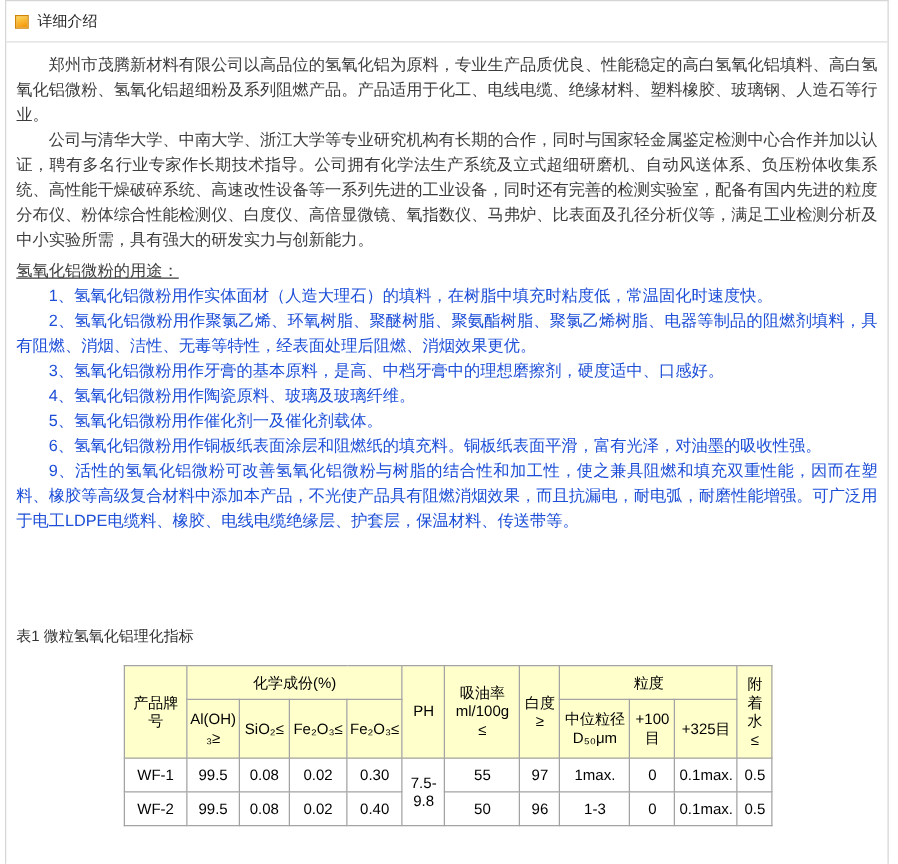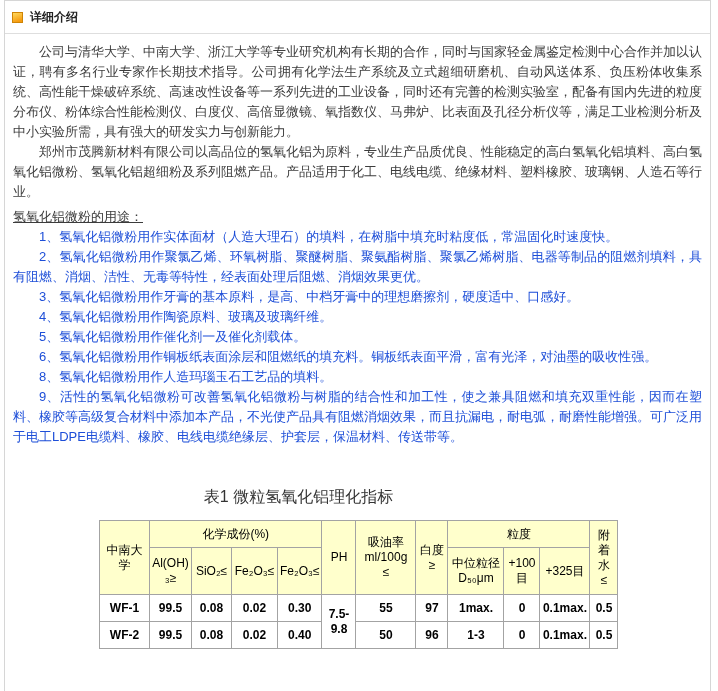--- a/index.html
+++ b/index.html
@@ -6,67 +6,66 @@
     margin:0;padding:0;width:718px;height:691px;background:#ffffff;
     font-family:"Liberation Sans","DejaVu Sans",sans-serif;overflow:hidden;
   }
   .panel{
     position:absolute;left:4px;top:0;width:707px;height:691px;
     border:1px solid #d6d6d6;border-bottom:none;background:#fff;
     box-sizing:border-box;overflow:hidden;
   }
   .panel-header{display:flex;align-items:center;gap:7px;padding:8px 10px 7px 7px;}
   .bullet{width:9px;height:9px;flex:0 0 auto;background:linear-gradient(160deg,#ffd95e 0%,#f59b0f 85%);border:1px solid #cf8405;}
-  .title{font-size:12px;font-weight:bold;color:#222;}
+  .title{font-size:12px;font-weight:normal;color:#222;}
   .divider{border-top:1px solid #dedede;height:0;}
   .content{padding:8px 8px 0 8px;font-size:13px;line-height:20px;color:#3c3c3c;text-align:justify;}
   .content p{margin:0;text-indent:2em;}
   p.uses-heading{text-indent:0;margin-top:5px;text-decoration:underline;}
   .use-item{color:#1d4ed8;}
-  .table-caption{margin-top:40px;text-align:center;padding-right:118px;font-size:16px;color:#333;}
+  .table-caption{margin-top:72px;text-align:left;padding-right:118px;font-size:12px;color:#333;}
   table.spec-table{
     margin:13px 0 0 86px;border-collapse:collapse;table-layout:fixed;
     font-size:12px;color:#000;border:1px solid #8f8f8f;line-height:1.25;
   }
   .spec-table th,.spec-table td{
     border:1px solid #a3a3a3;padding:1px 2px;text-align:center;vertical-align:middle;
     white-space:pre-line;overflow-wrap:break-word;font-weight:normal;
   }
   .spec-table th{background:#ffffcc;}
   .spec-table td{background:#ffffff;}
   tr.hr1 th{height:24px;}
   tr.hr2 th{height:44px;}
-  tr.data-row td{height:24px;font-weight:bold;}
+  tr.data-row td{height:24px;}
 </style>
 </head>
 <body>
 
 <div class="panel">
 
   <div class="panel-header">
     <span class="bullet"></span>
     <span class="title">详细介绍</span>
   </div>
 
   <div class="divider"></div>
 
   <div class="content">
 
+    <p>郑州市茂腾新材料有限公司以高品位的氢氧化铝为原料，专业生产品质优良、性能稳定的高白氢氧化铝填料、高白氢氧化铝微粉、氢氧化铝超细粉及系列阻燃产品。产品适用于化工、电线电缆、绝缘材料、塑料橡胶、玻璃钢、人造石等行业。</p>
     <p>公司与清华大学、中南大学、浙江大学等专业研究机构有长期的合作，同时与国家轻金属鉴定检测中心合作并加以认证，聘有多名行业专家作长期技术指导。公司拥有化学法生产系统及立式超细研磨机、自动风送体系、负压粉体收集系统、高性能干燥破碎系统、高速改性设备等一系列先进的工业设备，同时还有完善的检测实验室，配备有国内先进的粒度分布仪、粉体综合性能检测仪、白度仪、高倍显微镜、氧指数仪、马弗炉、比表面及孔径分析仪等，满足工业检测分析及中小实验所需，具有强大的研发实力与创新能力。</p>
-    <p>郑州市茂腾新材料有限公司以高品位的氢氧化铝为原料，专业生产品质优良、性能稳定的高白氢氧化铝填料、高白氢氧化铝微粉、氢氧化铝超细粉及系列阻燃产品。产品适用于化工、电线电缆、绝缘材料、塑料橡胶、玻璃钢、人造石等行业。</p>
 
     <p class="uses-heading">氢氧化铝微粉的用途：</p>
 
     <p class="use-item">1、氢氧化铝微粉用作实体面材（人造大理石）的填料，在树脂中填充时粘度低，常温固化时速度快。</p>
     <p class="use-item">2、氢氧化铝微粉用作聚氯乙烯、环氧树脂、聚醚树脂、聚氨酯树脂、聚氯乙烯树脂、电器等制品的阻燃剂填料，具有阻燃、消烟、洁性、无毒等特性，经表面处理后阻燃、消烟效果更优。</p>
     <p class="use-item">3、氢氧化铝微粉用作牙膏的基本原料，是高、中档牙膏中的理想磨擦剂，硬度适中、口感好。</p>
     <p class="use-item">4、氢氧化铝微粉用作陶瓷原料、玻璃及玻璃纤维。</p>
     <p class="use-item">5、氢氧化铝微粉用作催化剂一及催化剂载体。</p>
     <p class="use-item">6、氢氧化铝微粉用作铜板纸表面涂层和阻燃纸的填充料。铜板纸表面平滑，富有光泽，对油墨的吸收性强。</p>
-    <p class="use-item">8、氢氧化铝微粉用作人造玛瑙玉石工艺品的填料。</p>
     <p class="use-item">9、活性的氢氧化铝微粉可改善氢氧化铝微粉与树脂的结合性和加工性，使之兼具阻燃和填充双重性能，因而在塑料、橡胶等高级复合材料中添加本产品，不光使产品具有阻燃消烟效果，而且抗漏电，耐电弧，耐磨性能增强。可广泛用于电工LDPE电缆料、橡胶、电线电缆绝缘层、护套层，保温材料、传送带等。</p>
 
     <div class="table-caption">表1 微粒氢氧化铝理化指标</div>
 
     <table class="spec-table">
       <colgroup>
         <col style="width:50px">
           <col style="width:42px">
           <col style="width:40px">
           <col style="width:46px">
@@ -74,21 +73,21 @@
           <col style="width:34px">
           <col style="width:60px">
           <col style="width:32px">
         <col style="width:56px">
           <col style="width:36px">
           <col style="width:50px">
           <col style="width:28px">
       </colgroup>
       <tbody>
           <tr class="hr1">
-        <th rowspan="2">中南大学</th>
+        <th rowspan="2">产品牌号</th>
         <th colspan="4">化学成份(%)</th>
         <th rowspan="2">PH</th>
         <th rowspan="2">吸油率
 ml/100g
 ≤</th>
         <th rowspan="2">白度
 ≥</th>
         <th colspan="3">粒度</th>
         <th rowspan="2">附着水
 ≤</th>

